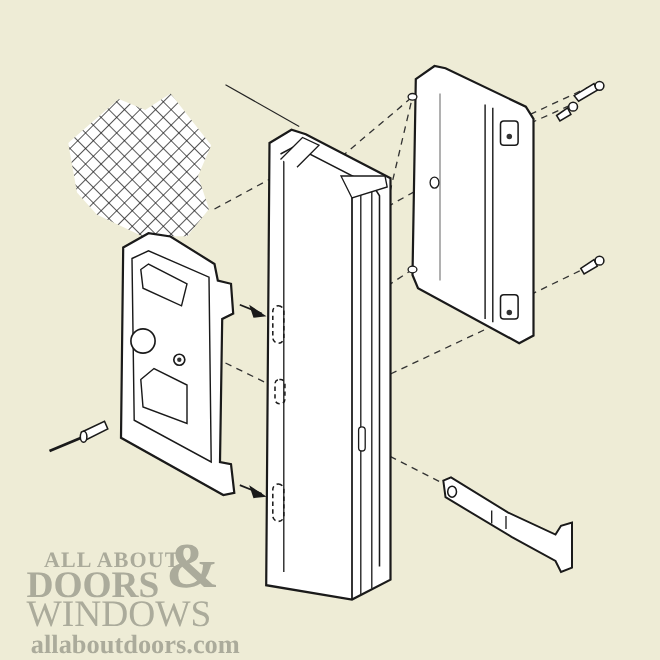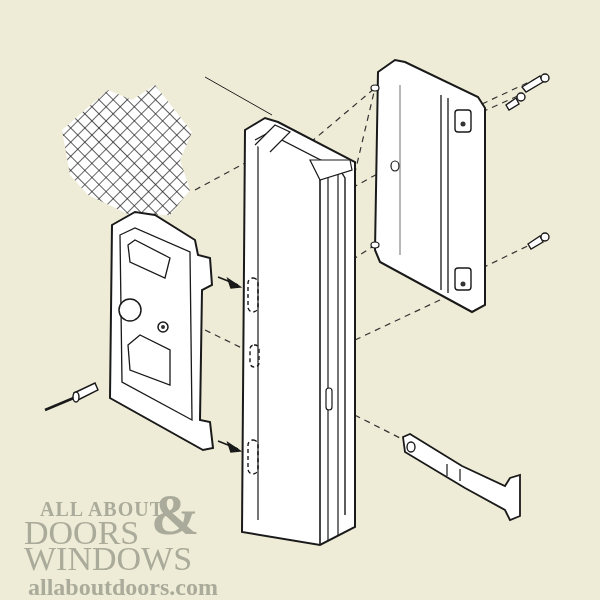--- a/index.html
+++ b/index.html
@@ -1,20 +1,20 @@
 <!DOCTYPE html>
 <html><head>
 <meta charset="utf-8">
 <style>
   html,body{margin:0;padding:0;}
   body{width:600px;height:600px;background:#eeecd6;overflow:hidden;position:relative;font-family:"Liberation Serif","DejaVu Serif",serif;}
   #diagram{position:absolute;left:0;top:0;width:600px;height:600px;}
   .logo{position:absolute;left:24px;top:494px;width:200px;color:#abab9b;}
   .logo .l1{position:absolute;left:16px;top:4px;font-size:20px;font-weight:bold;letter-spacing:1px;white-space:nowrap;}
-  .logo .l2{position:absolute;left:0;top:20px;font-size:34px;font-weight:normal;letter-spacing:0px;white-space:nowrap;}
+  .logo .l2{position:absolute;left:0;top:20px;font-size:34px;font-weight:bold;letter-spacing:0px;white-space:nowrap;}
   .logo .amp{position:absolute;left:127px;top:-8px;font-size:58px;font-weight:bold;line-height:1;}
   .logo .l3{position:absolute;left:0;top:46px;font-size:34px;font-weight:normal;white-space:nowrap;}
   .logo .l4{position:absolute;left:4px;top:80px;font-size:24px;font-weight:bold;white-space:nowrap;}
 </style>
 </head>
 <body>
 
 <svg id="diagram" viewBox="0 0 600 600" xmlns="http://www.w3.org/2000/svg">
   <defs>
     <pattern id="mesh" width="10" height="10" patternUnits="userSpaceOnUse" patternTransform="rotate(45)">

